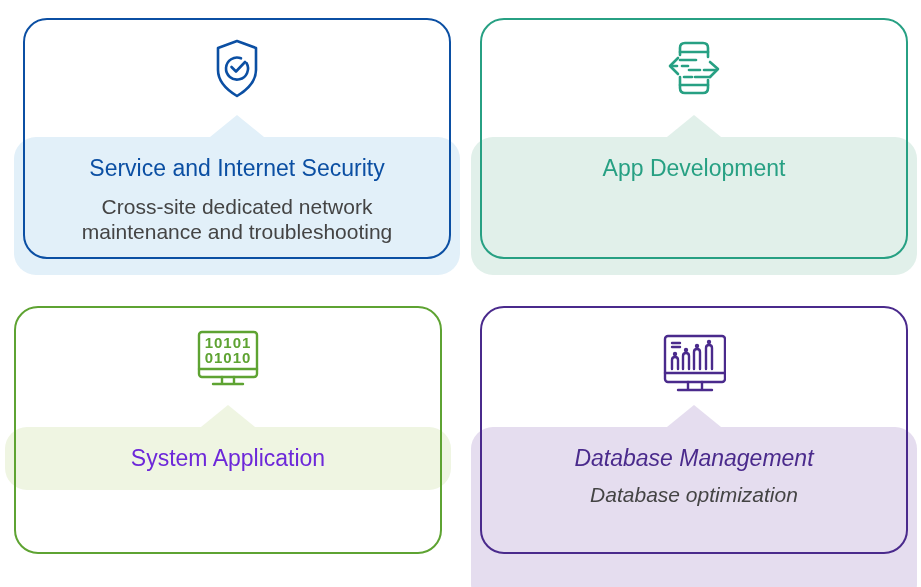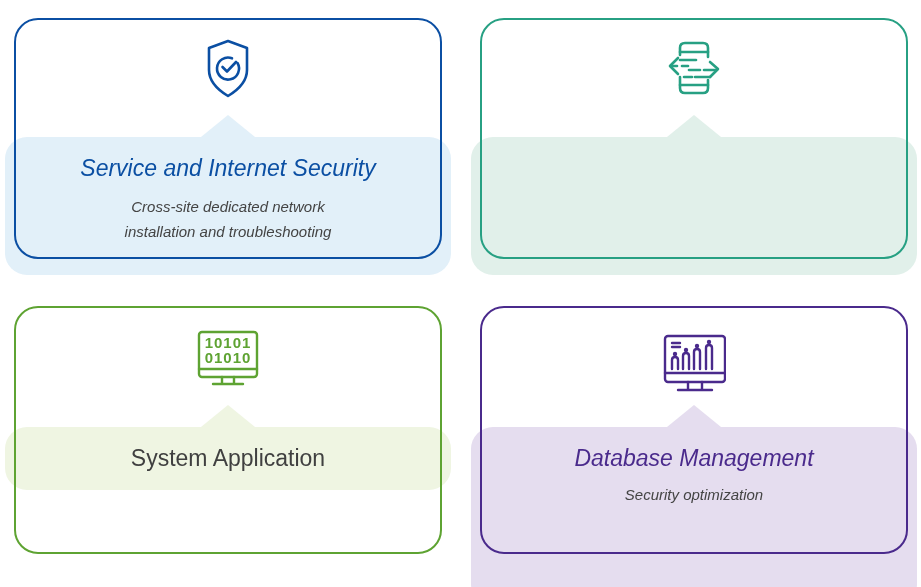--- a/index.html
+++ b/index.html
@@ -12,41 +12,41 @@
                margin-left: -27px;
                border-left: 27px solid transparent; border-right: 27px solid transparent;
                border-bottom: 22px solid; }
     .frame { position: absolute; left: 9px; right: 9px; top: 0; height: 241px;
              border: 2.5px solid; border-radius: 24px; box-sizing: border-box; }
     .icon { position: absolute; left: 50%; top: 18px; width: 64px; height: 64px; margin-left: -32px; }
     .icon svg { width: 64px; height: 64px; display: block; }
     .title { position: absolute; left: 0; right: 0; top: 136px; text-align: center;
              font-size: 23px; line-height: 28px; }
     .desc { position: absolute; left: 0; right: 0; top: 176px; text-align: center;
-            font-size: 15px; line-height: 25px; color: #444444; }
+            font-size: 21px; line-height: 25px; color: #444444; }
     .desc div { white-space: nowrap; }
   </style>
 </head>
 <body>
 
-<div class="card" id="card-0" style="left:5px; top:18px; height:257px;font-style:italic;">
+<div class="card" id="card-0" style="left:14px; top:18px; height:257px;">
   <div class="panel" style="background: rgb(226, 240, 249);"></div>
   <div class="pointer" style="border-bottom-color: rgb(226, 240, 249);"></div>
   <div class="frame" style="border-color: rgb(11, 79, 163);"></div>
   <div class="icon">
     <svg viewBox="0 0 64 64" fill="none" stroke-width="2.6" stroke-linejoin="round" stroke-linecap="round">
       <path class="stk" d="M32 5 L51 12 L51 34 C51 46 42 54 32 60 C22 54 13 46 13 34 L13 12 Z" stroke="#0b4fa3"></path>
       <path class="stk" d="M41.5 27 A11 11 0 1 1 36 22.3" stroke="#0b4fa3"></path>
       <path class="stk" d="M26.5 31 L31 35.5 L40 26" stroke="#0b4fa3"></path>
     </svg>
   </div>
   <div class="title" style="color: rgb(11, 79, 163);">Service and Internet Security</div>
   <div class="desc">
     <div>Cross-site dedicated network</div>
-    <div>installation and troubleshooting</div>
+    <div>maintenance and troubleshooting</div>
   </div>
 </div>
 
 <div class="card" id="card-1" style="left:471px; top:18px; height:257px;">
   <div class="panel" style="background: rgb(225, 240, 234);"></div>
   <div class="pointer" style="border-bottom-color: rgb(225, 240, 234);"></div>
   <div class="frame" style="border-color: rgb(39, 160, 131);"></div>
   <div class="icon">
     <svg viewBox="0 0 64 64" fill="none" stroke-width="2.6" stroke-linejoin="round" stroke-linecap="round">
       <path class="stk" d="M18 19 L18 12 Q18 7 23 7 L41 7 Q46 7 46 12 L46 21" stroke="#27a083"></path>
@@ -57,38 +57,39 @@
       <path class="stk" d="M48 26 L56 33 L48 41" stroke="#27a083"></path>
       <line class="stk" x1="10" y1="30" x2="15" y2="30" stroke="#27a083"></line>
       <line class="stk" x1="20" y1="30" x2="26" y2="30" stroke="#27a083"></line>
       <line class="stk" x1="18" y1="24" x2="34" y2="24" stroke="#27a083"></line>
       <line class="stk" x1="27" y1="34" x2="38" y2="34" stroke="#27a083"></line>
       <line class="stk" x1="42" y1="34" x2="54" y2="34" stroke="#27a083"></line>
       <line class="stk" x1="22" y1="41" x2="30" y2="41" stroke="#27a083"></line>
       <line class="stk" x1="33" y1="41" x2="48" y2="41" stroke="#27a083"></line>
     </svg>
   </div>
+  <div class="title" style="color: rgb(39, 160, 131);">App Development</div>
 </div>
 
 <div class="card" id="card-2" style="left:5px; top:306px; height:184px;">
   <div class="panel" style="top: 121px; background: rgb(239, 245, 226);"></div>
   <div class="pointer" style="top: 99px; border-bottom-color: rgb(239, 245, 226);"></div>
   <div class="frame" style="height: 248px; border-color: rgb(94, 163, 50);"></div>
   <div class="icon" style="top:22px;">
     <svg viewBox="0 0 64 64" fill="none" stroke-width="2.4" stroke-linejoin="round" stroke-linecap="round">
       <rect class="stk" x="3" y="4" width="58" height="45" rx="3" stroke="#5ea332"></rect>
       <line class="stk" x1="3" y1="41" x2="61" y2="41" stroke="#5ea332"></line>
       <line class="stk" x1="26" y1="49" x2="26" y2="55" stroke="#5ea332"></line>
       <line class="stk" x1="38" y1="49" x2="38" y2="55" stroke="#5ea332"></line>
       <line class="stk" x1="17" y1="56" x2="47" y2="56" stroke="#5ea332"></line>
       <text class="bin" x="32" y="20" text-anchor="middle" font-size="15" font-weight="bold" font-family="Liberation Sans, sans-serif" letter-spacing="1" fill="#5ea332">10101</text>
       <text class="bin" x="32" y="35" text-anchor="middle" font-size="15" font-weight="bold" font-family="Liberation Sans, sans-serif" letter-spacing="1" fill="#5ea332">01010</text>
     </svg>
   </div>
-  <div class="title" style="top: 138px; color: #404040;">System Application</div>
+  <div class="title" style="top: 138px; color: #6d28d9;">System Application</div>
   <div class="desc" style="top:176px;">
   </div>
 </div>
 
 <div class="card" id="card-3" style="left:471px; top:306px; height:300px;font-style:italic;">
   <div class="panel" style="top: 121px; background: rgb(229, 221, 239);"></div>
   <div class="pointer" style="top: 99px; border-bottom-color: rgb(229, 221, 239);"></div>
   <div class="frame" style="height: 248px; border-color: rgb(74, 42, 140);"></div>
   <div class="icon" style="top:26px;">
     <svg viewBox="0 0 64 64" fill="none" stroke-width="2.4" stroke-linejoin="round" stroke-linecap="round">
@@ -104,15 +105,15 @@
       <path class="stk" d="M21 37 L21 24 Q21 21 24 21 Q27 21 27 24 L27 37" stroke="#4a2a8c"></path>
       <circle class="fil" cx="24" cy="18" r="2.2" fill="#4a2a8c"></circle>
       <path class="stk" d="M32 37 L32 20 Q32 17 35 17 Q38 17 38 20 L38 37" stroke="#4a2a8c"></path>
       <circle class="fil" cx="35" cy="14" r="2.2" fill="#4a2a8c"></circle>
       <path class="stk" d="M44 37 L44 16 Q44 13 47 13 Q50 13 50 16 L50 37" stroke="#4a2a8c"></path>
       <circle class="fil" cx="47" cy="10" r="2.2" fill="#4a2a8c"></circle>
     </svg>
   </div>
   <div class="title" style="top: 138px; color: rgb(74, 42, 140);">Database Management</div>
   <div class="desc" style="top:176px;">
-    <div>Security optimization</div>
+    <div>Database optimization</div>
   </div>
 </div>
 
 </body></html>

